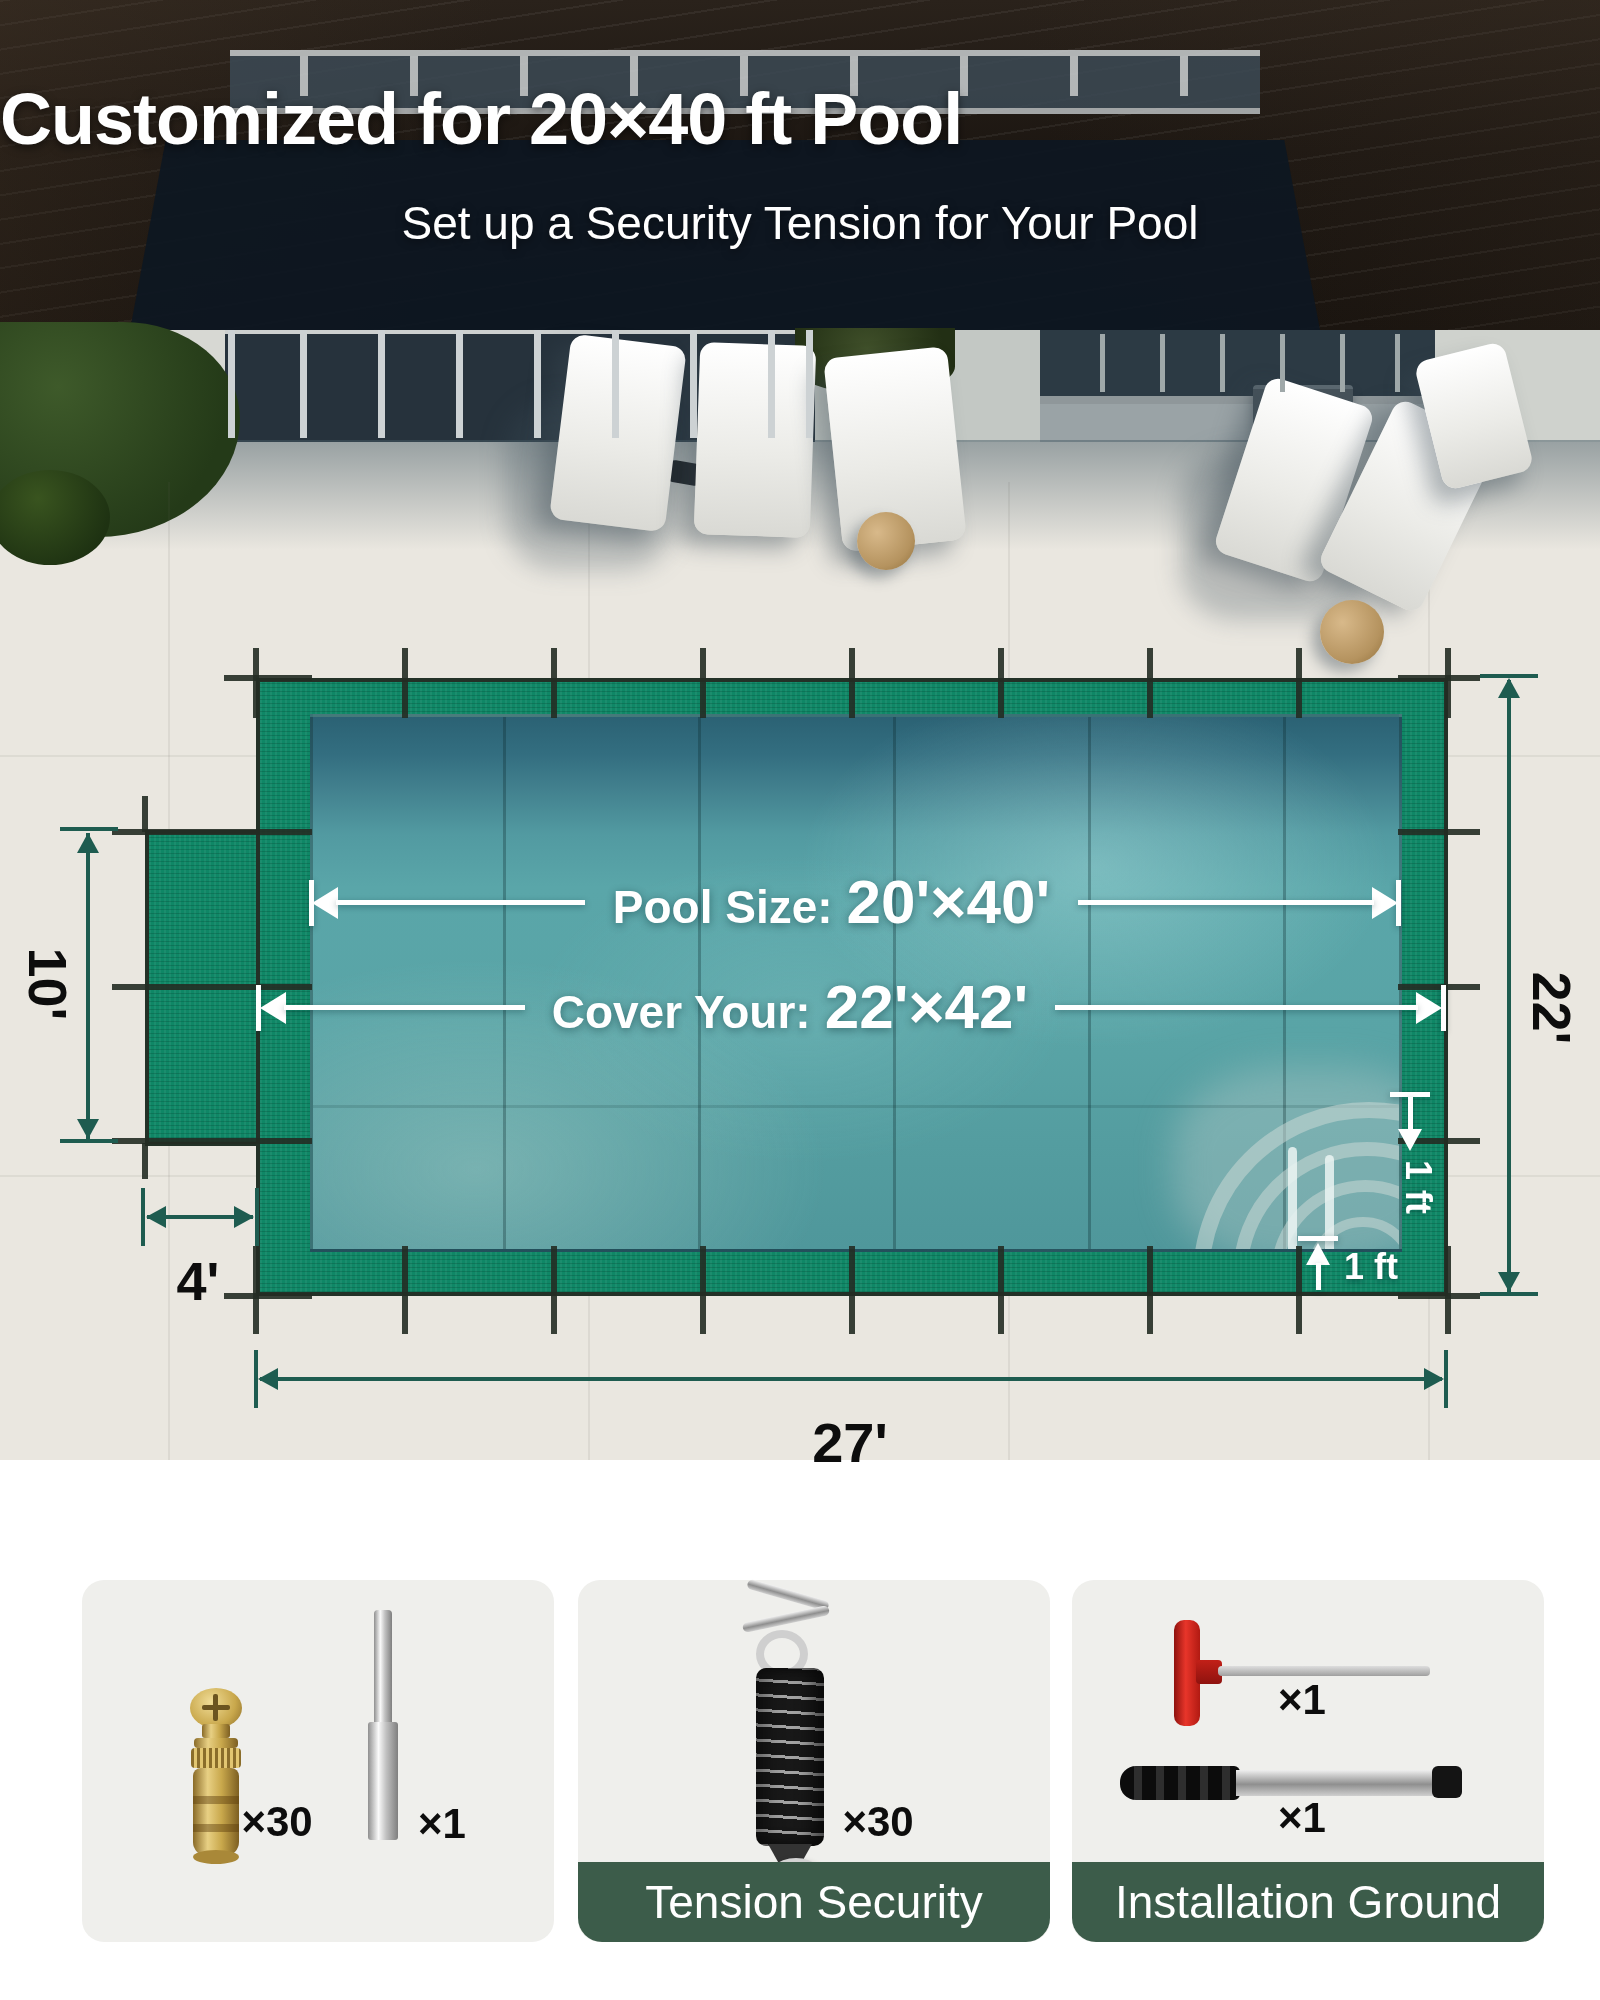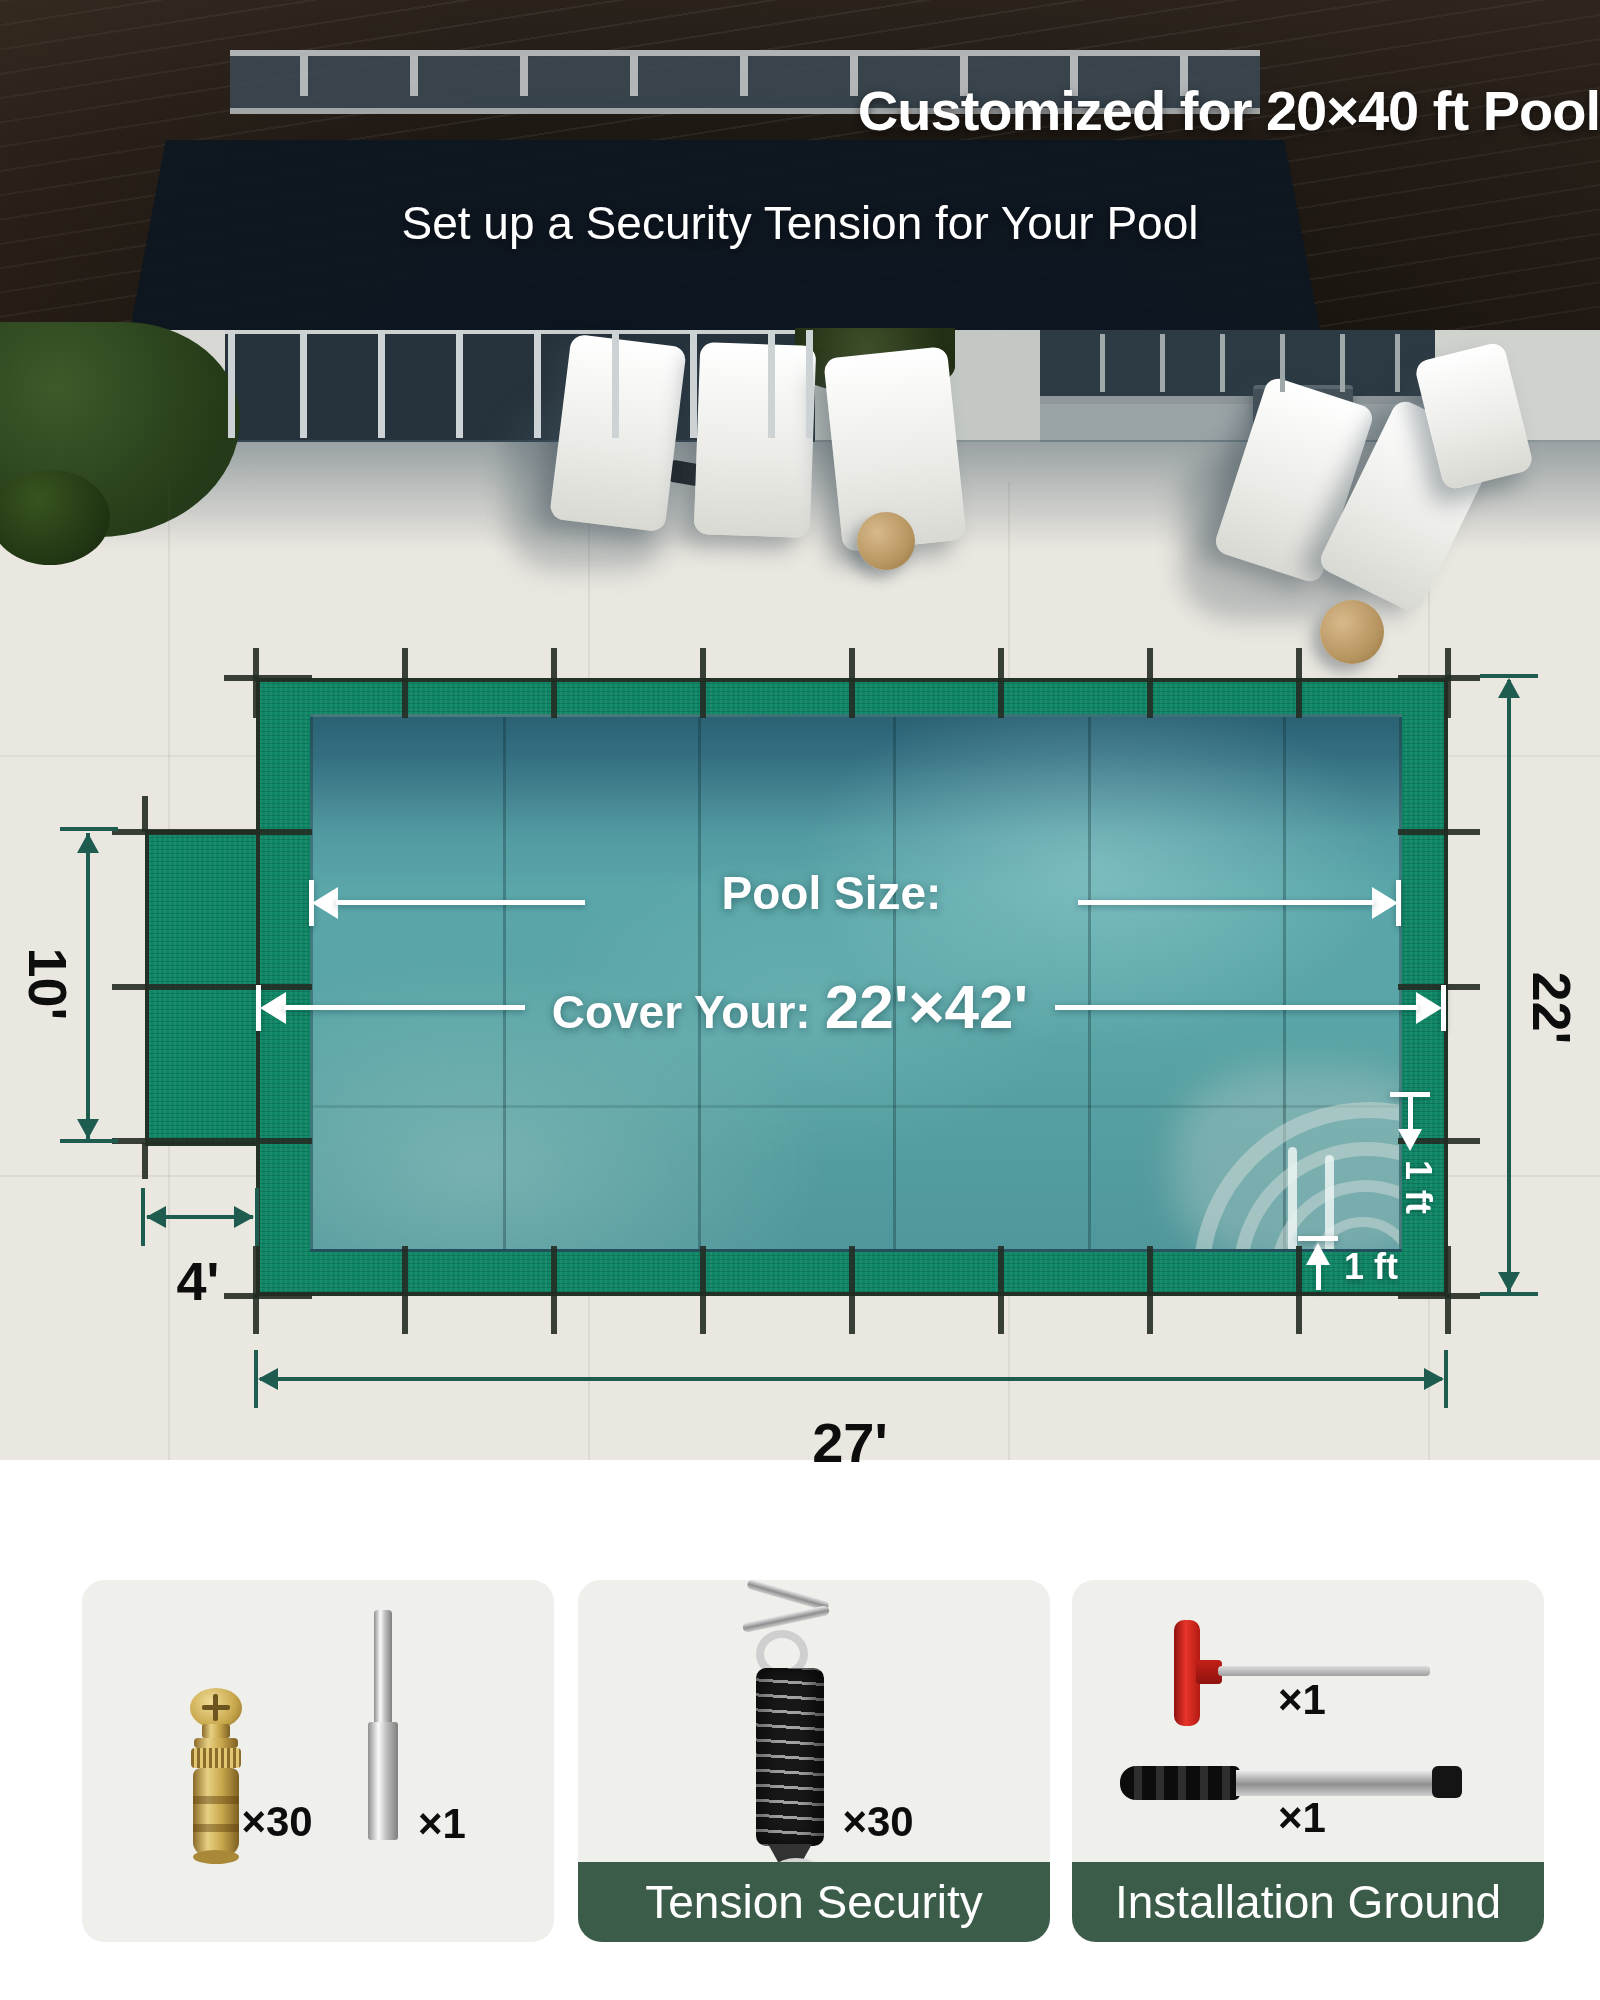--- a/index.html
+++ b/index.html
@@ -12,22 +12,22 @@
     background:
       linear-gradient(100deg, rgba(70,55,40,.35) 0%, rgba(0,0,0,0) 30%),
       linear-gradient(255deg, rgba(60,48,36,.30) 0%, rgba(0,0,0,0) 35%),
       repeating-linear-gradient(171deg, rgba(255,255,255,.055) 0 2px, rgba(0,0,0,0) 2px 24px),
       linear-gradient(180deg,#2a221b 0%,#1d1712 45%,#16110d 100%);}
   #roof-wedge{left:130px;top:140px;width:1190px;height:190px;background:#0d1722;
     clip-path:polygon(3% 0,97% 0,100% 100%,0 100%);opacity:.92;}
   #window-band{left:230px;top:50px;width:1030px;height:52px;background:#3c4a55;
     border-top:6px solid #c9ced0;border-bottom:6px solid #b9bec0;opacity:.85;}
   .mullion{top:0;width:8px;height:40px;background:#cdd2d4;}
-  #title{left:0;top:78px;width:1600px;text-align:right;color:#ffffff;
-    font-size:56px;font-weight:700;letter-spacing:-1px;
+  #title{left:0;top:78px;width:1600px;text-align:left;color:#ffffff;
+    font-size:72px;font-weight:700;letter-spacing:-1px;
     text-shadow:0 3px 10px rgba(0,0,0,.55);}
   #subtitle{left:0;top:196px;width:1600px;text-align:center;color:#ffffff;
     font-size:46px;font-weight:400;text-shadow:0 2px 8px rgba(0,0,0,.5);}
 
   
   #patio{left:0;top:330px;width:1600px;height:1130px;background:#eae7e0;}
   #wall-band{left:0;top:330px;width:1600px;height:112px;background:#9aa3a6;}
   #wall-left{left:0;top:330px;width:230px;height:112px;background:#d7d8d3;}
   #glass-doors{left:225px;top:330px;width:590px;height:108px;background:#26323c;
     border-top:4px solid #cdd0cf;}
@@ -325,20 +325,21 @@
     <div class="abs gtri tri-right" style="left:1424px;top:1368px;"></div>
     <div class="abs dim-label" style="left:770px;top:1410px;width:160px;font-size:56px;">27'</div>
     <div class="abs wline" style="left:309px;top:880px;width:5px;height:46px;"></div>
     <div class="abs wline" style="left:1396px;top:880px;width:5px;height:46px;"></div>
     <div class="abs wtri wtri-left" style="left:312px;top:887px;"></div>
     <div class="abs wtri wtri-right" style="left:1372px;top:887px;"></div>
     <div class="abs wline" style="left:336px;top:900px;width:249px;height:5px;"></div>
     <div class="abs wline" style="left:1078px;top:900px;width:296px;height:5px;"></div>
     <div class="abs size-text" style="left:585px;top:866px;width:493px;">
     <span class="size-label">Pool Size:</span>
+    <span class="size-value">20'×40'</span>
   </div>
     <div class="abs wline" style="left:256px;top:985px;width:5px;height:46px;"></div>
     <div class="abs wline" style="left:1441px;top:985px;width:5px;height:46px;"></div>
     <div class="abs wtri wtri-left" style="left:260px;top:992px;"></div>
     <div class="abs wtri wtri-right" style="left:1416px;top:992px;"></div>
     <div class="abs wline" style="left:284px;top:1005px;width:241px;height:5px;"></div>
     <div class="abs wline" style="left:1055px;top:1005px;width:363px;height:5px;"></div>
     <div class="abs size-text" style="left:525px;top:971px;width:530px;">
     <span class="size-label">Cover Your:</span>
     <span class="size-value">22'×42'</span>

